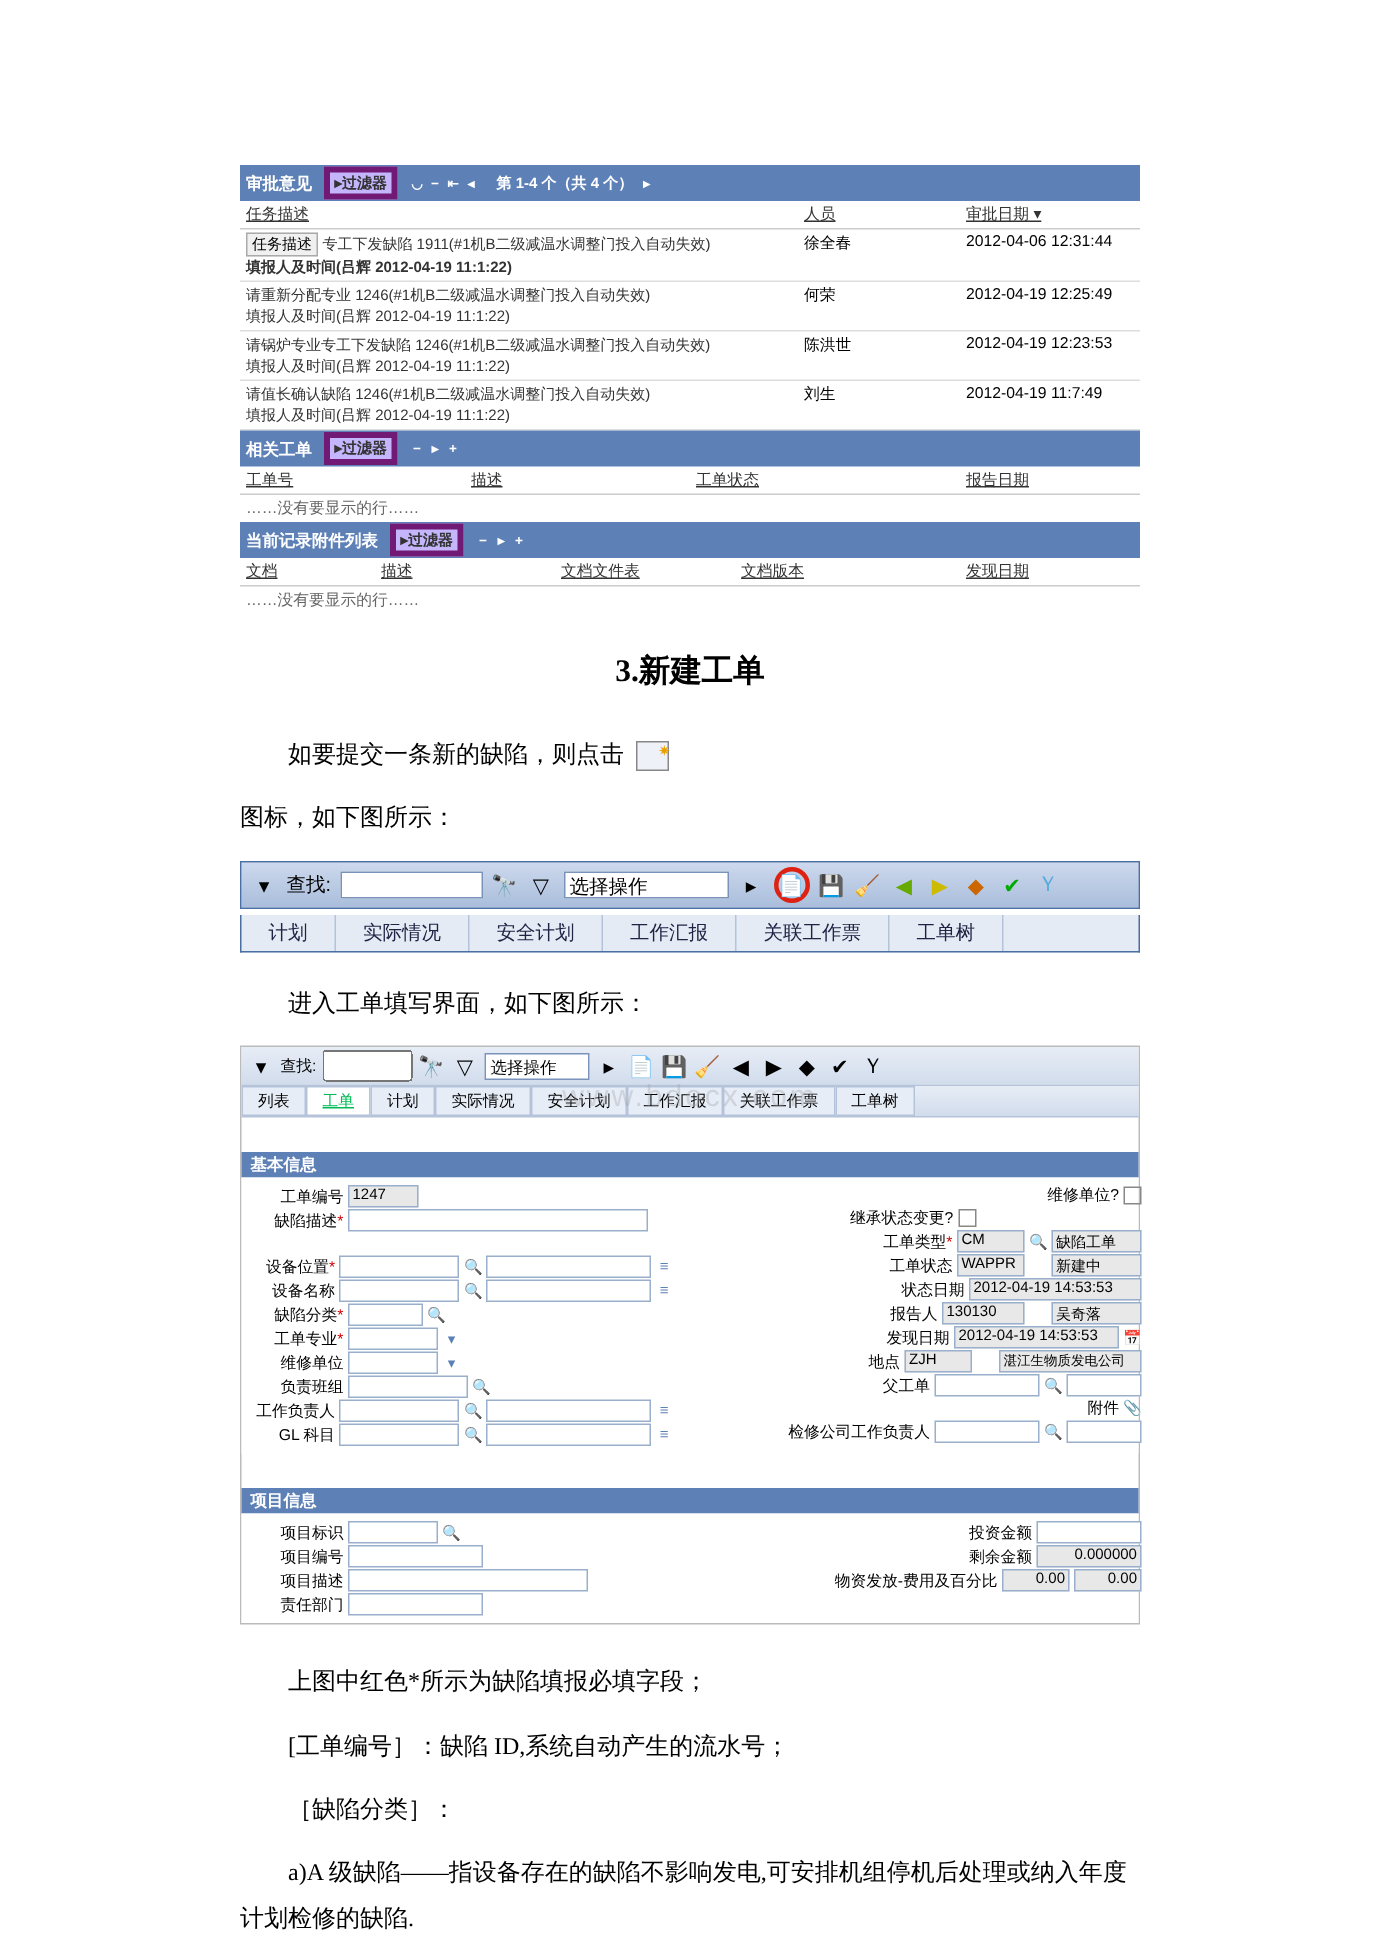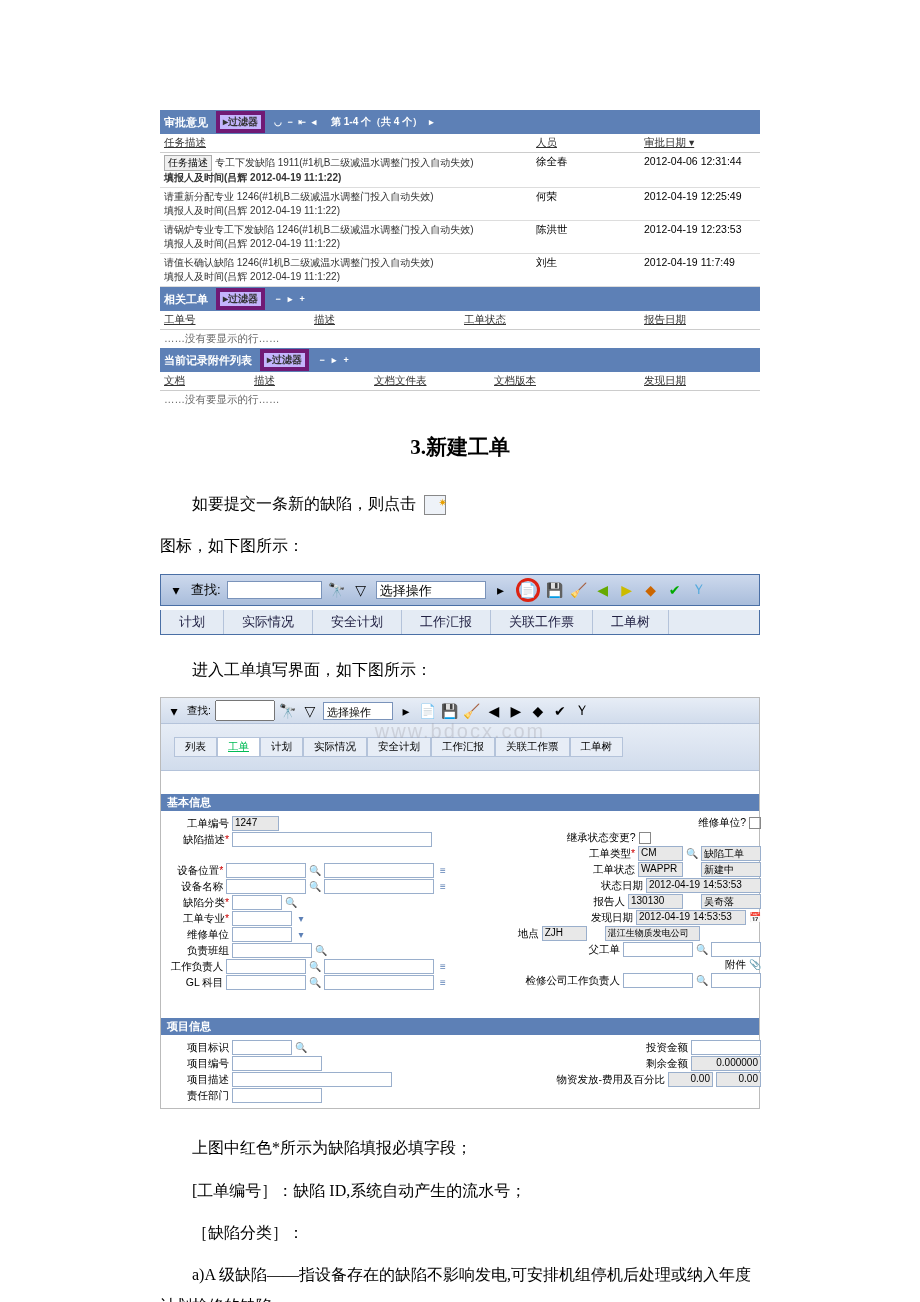--- a/index.html
+++ b/index.html
@@ -418,21 +418,21 @@
       <span class="tb-icon">▸</span>
       <span class="tb-icon">📄</span>
       <span class="tb-icon">💾</span>
       <span class="tb-icon">🧹</span>
       <span class="tb-icon">◀</span>
       <span class="tb-icon">▶</span>
       <span class="tb-icon">◆</span>
       <span class="tb-icon">✔</span>
       <span class="tb-icon">Ｙ</span>
     </div>
-    <div class="form-toolbar-row" style="gap:0;padding:13px">
+    <div class="form-toolbar-row" style="gap:0;padding:0">
       <span class="ftab">列表</span>
       <span class="ftab active">工单</span>
       <span class="ftab">计划</span>
       <span class="ftab">实际情况</span>
       <span class="ftab">安全计划</span>
       <span class="ftab">工作汇报</span>
       <span class="ftab">关联工作票</span>
       <span class="ftab">工单树</span>
     </div>
 
@@ -529,21 +529,21 @@
               <span class="flabel" style="width:auto">报告人</span>
               <span class="inp readonly" style="width:55px">130130</span>
               <span style="width:12px"></span>
               <span class="inp readonly" style="width:60px">吴奇落</span>
             </div>
           <div class="frow" style="justify-content:flex-end">
               <span class="flabel" style="width:auto">发现日期</span>
               <span class="inp readonly" style="width:110px">2012-04-19 14:53:53</span>
               <span class="lookup">📅</span>
             </div>
-          <div class="frow" style="justify-content:center">
+          <div class="frow" style="justify-content:flex-end">
               <span class="flabel" style="width:auto">地点</span>
               <span class="inp readonly" style="width:45px">ZJH</span>
               <span style="width:12px"></span>
               <span class="inp readonly" style="width:95px;font-size:9px">湛江生物质发电公司</span>
             </div>
           <div class="frow" style="justify-content:flex-end">
               <span class="flabel" style="width:auto">父工单</span>
               <input style="width: 70px;">
               <span class="lookup">🔍</span>
               <input style="width: 50px;">

